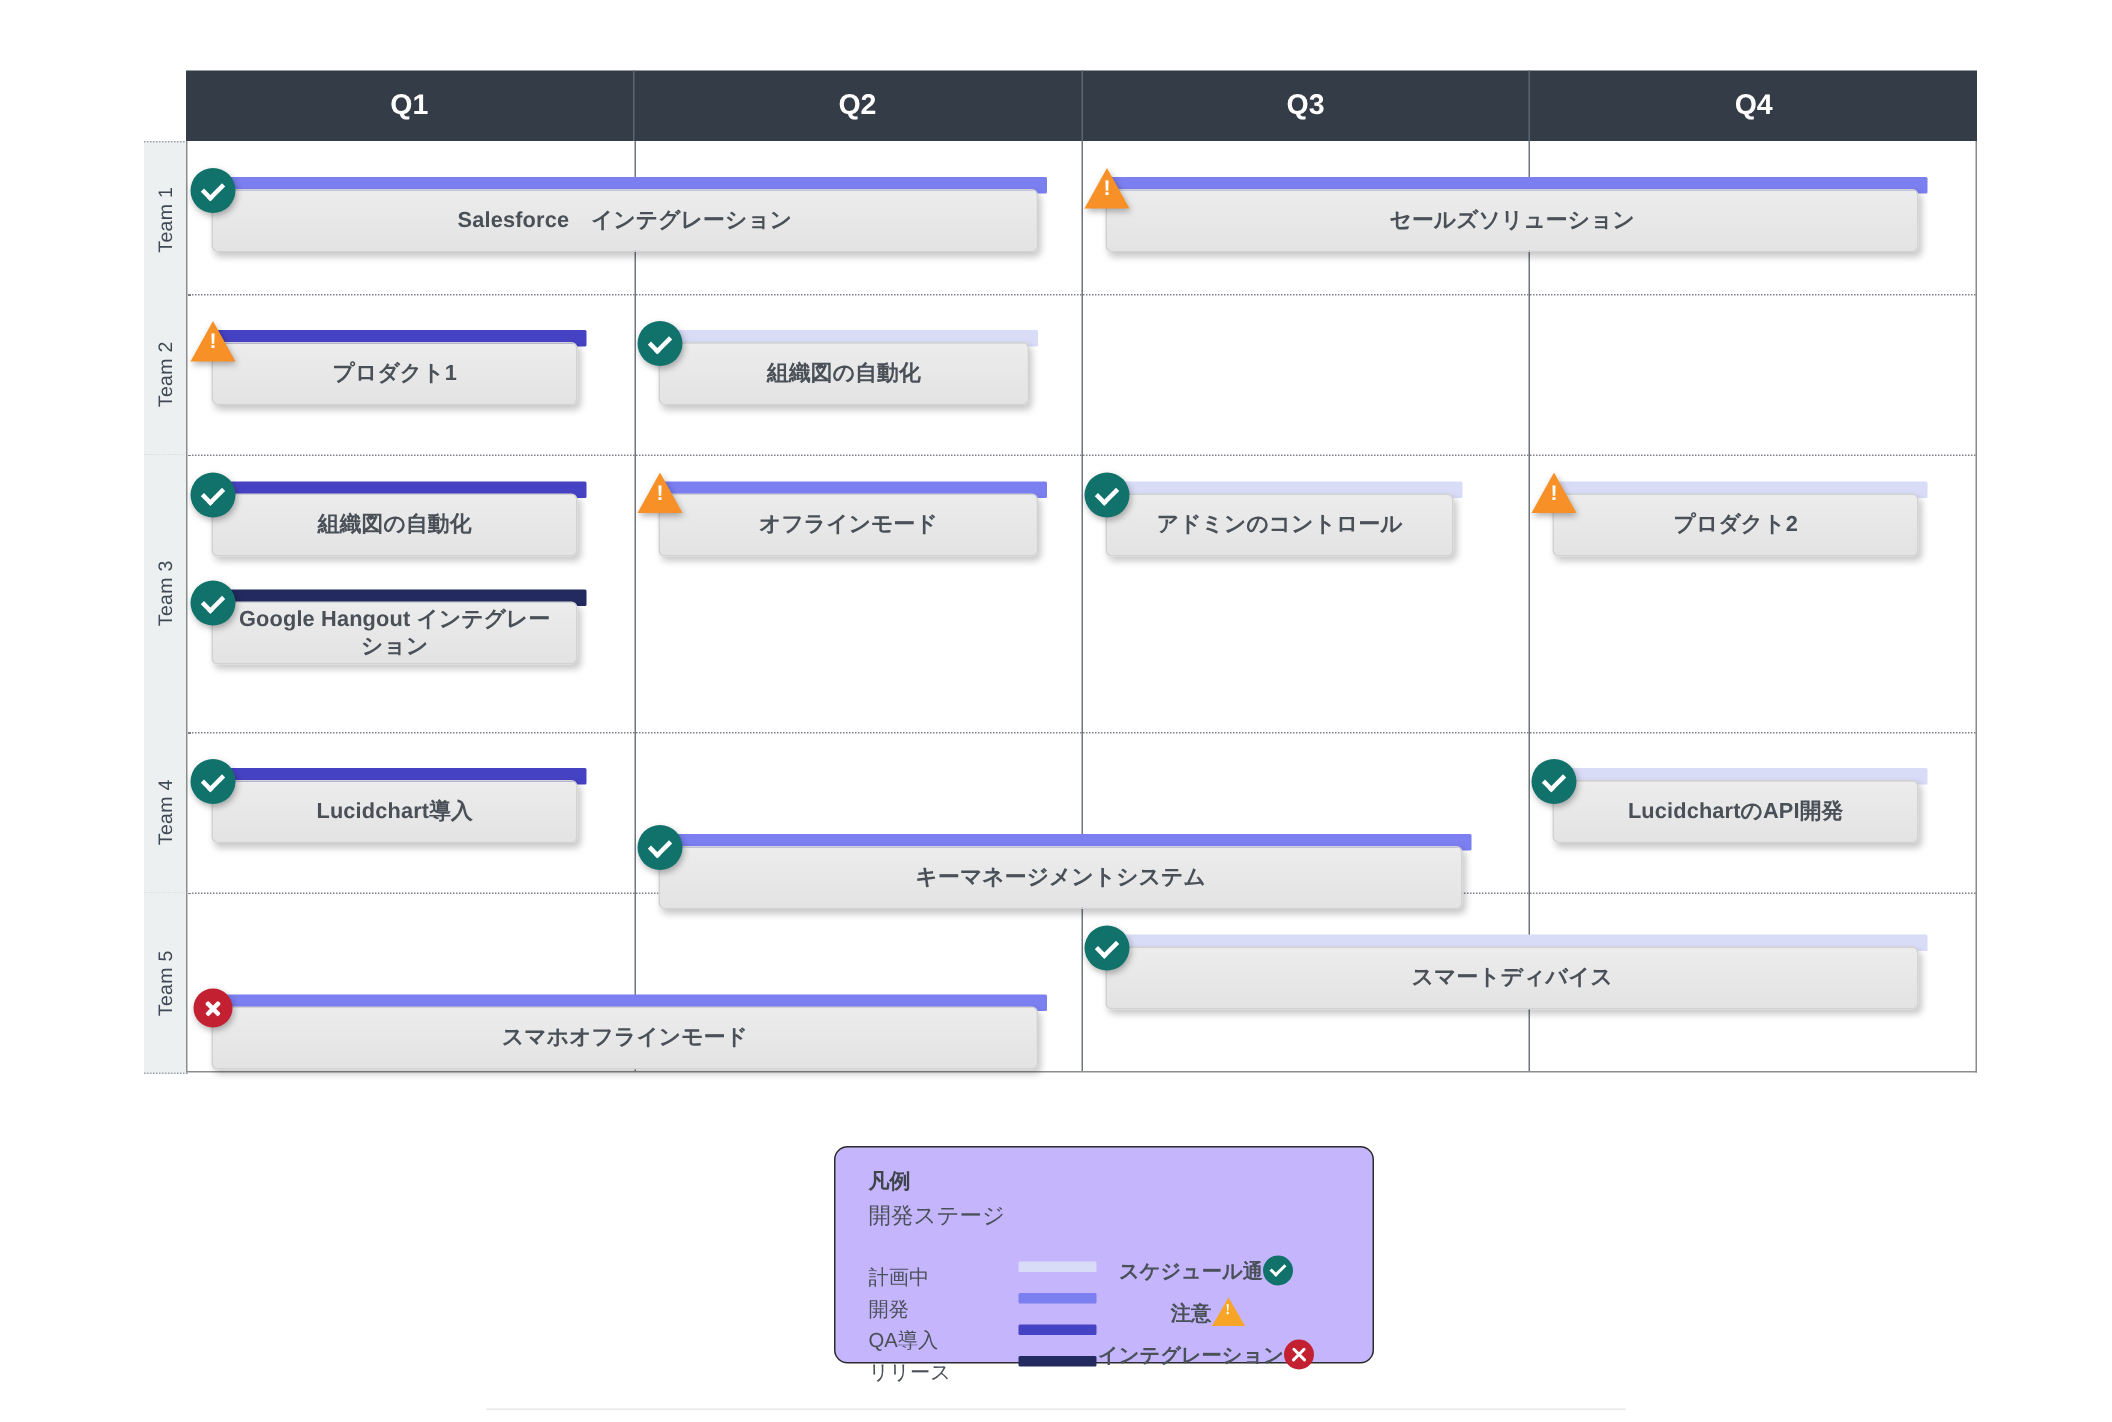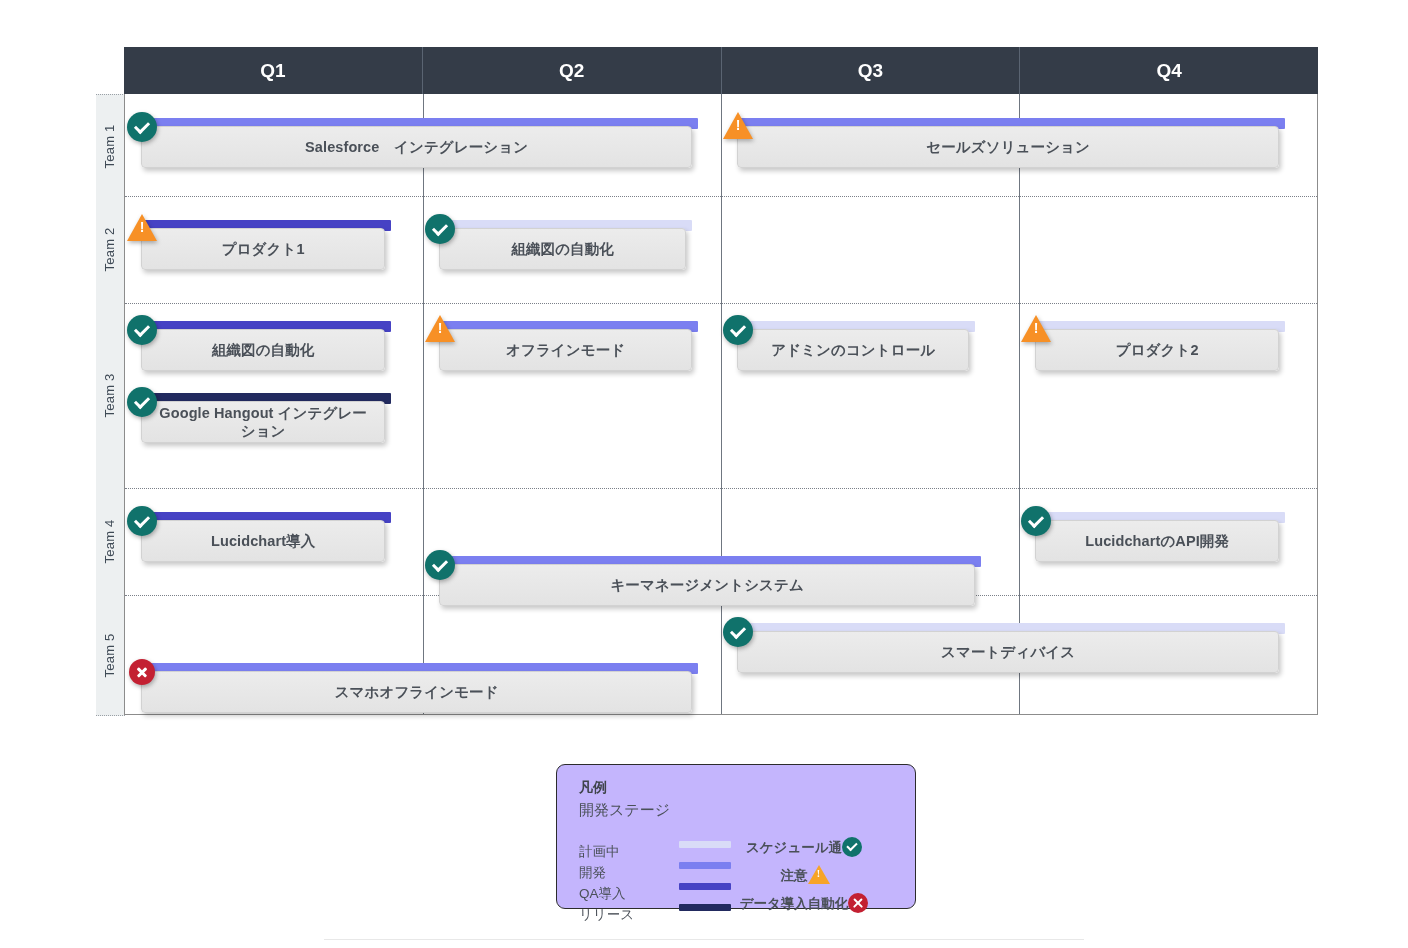--- a/index.html
+++ b/index.html
@@ -528,21 +528,21 @@
             <div class="li-ok"></div>
           </div>
         </div>
         <div class="legend-status-row">
           <div class="legend-status-label">注意</div>
           <div class="legend-icon-wrap">
             <div class="li-warn"></div>
           </div>
         </div>
         <div class="legend-status-row">
-          <div class="legend-status-label">データ導入自動化</div>
+          <div class="legend-status-label">インテグレーション</div>
           <div class="legend-icon-wrap">
             <div class="li-late"></div>
           </div>
         </div>
       </div>
   </div>
 </div>
 
 <div id="footer-rule"></div>
 

